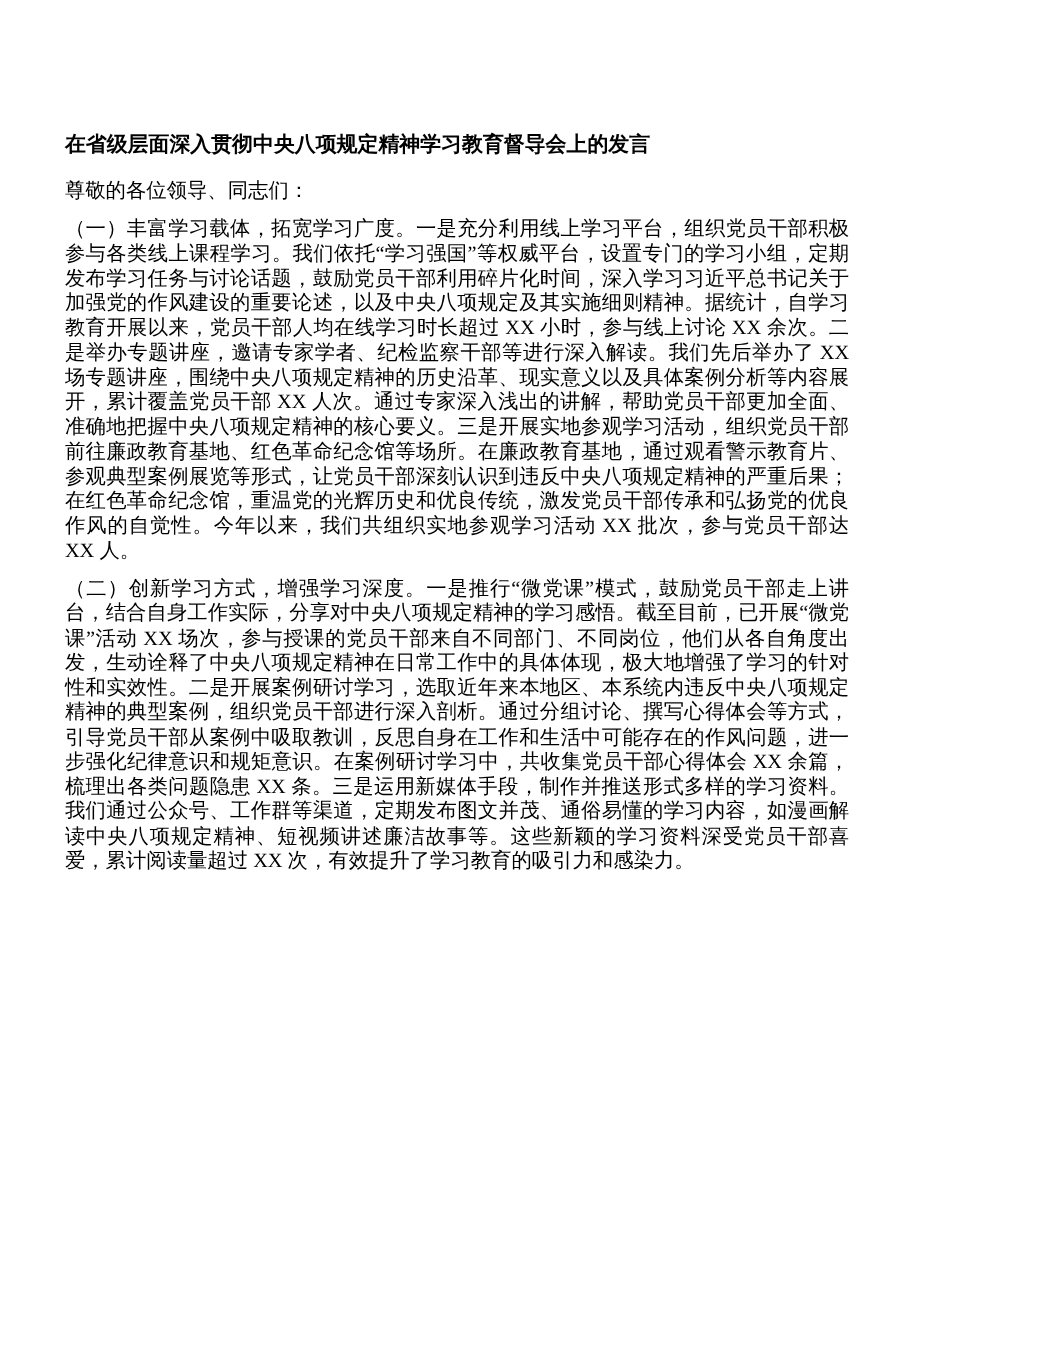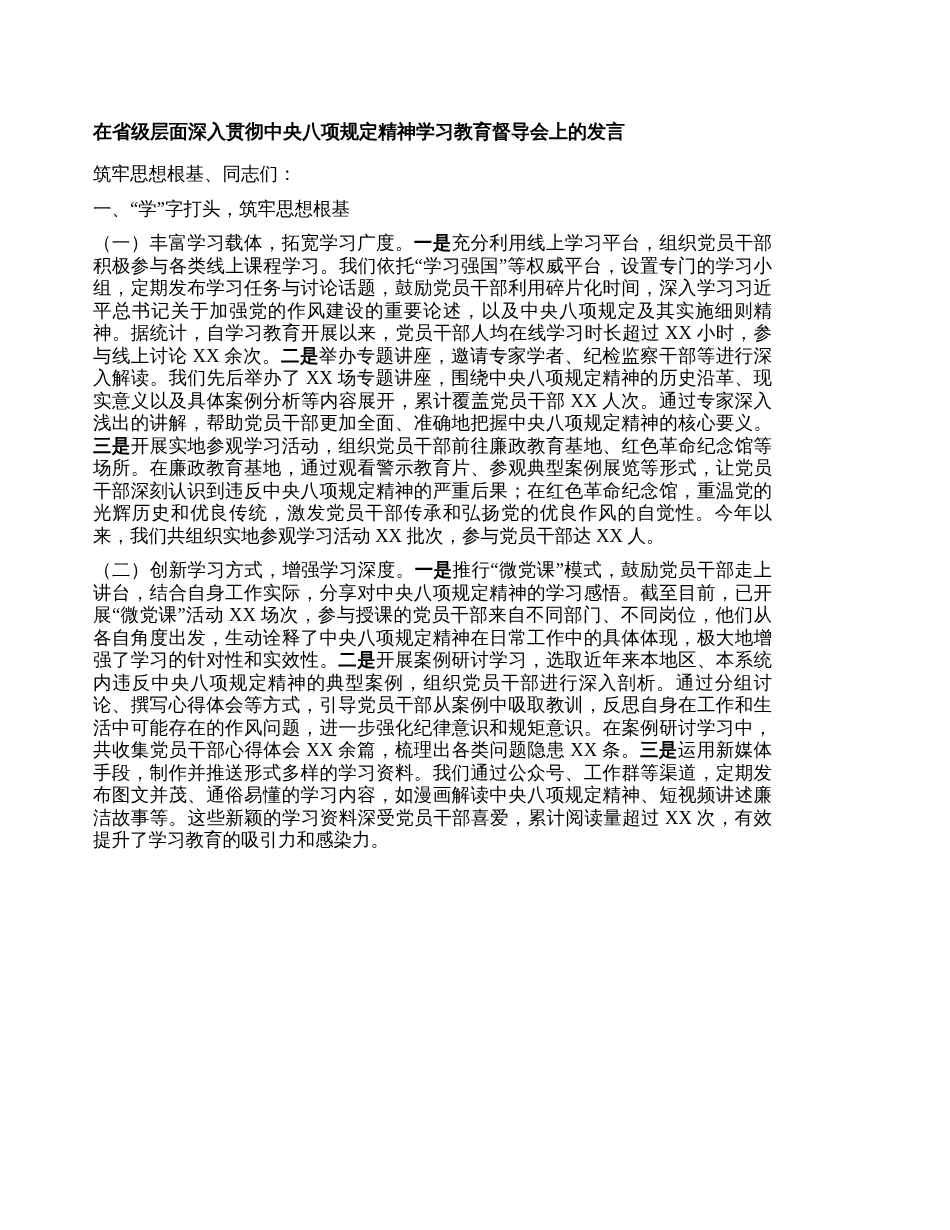--- a/index.html
+++ b/index.html
@@ -7,46 +7,45 @@
     padding: 0;
     background: #ffffff;
   }
   .page {
     position: relative;
     width: 852px;
     height: 1230px;
     background: #ffffff;
     overflow: hidden;
     box-sizing: border-box;
-    padding: 120px 80px 0 93px;
+    padding: 120px 80px 0 59px;
     color: #000000;
     font-family: "Liberation Serif", "DejaVu Serif", serif;
     font-size: 18.5px;
     line-height: 22.5px;
     text-align: justify;
     border-radius: 14px;
   }
   .doc-title {
     font-size: 19px;
     font-weight: 700;
     line-height: 24px;
     margin: 0 0 19px 0;
     text-align: left;
   }
   .block {
     margin: 0 0 12px 0;
   }
   .block strong {
-    font-weight: 700;
+    font-weight: 400;
   }
 </style>
 </head>
 <body>
 
 <div class="page" style="background: rgb(255, 255, 255); color: rgb(0, 0, 0);">
   <h1 class="doc-title">在省级层面深入贯彻中央八项规定精神学习教育督导会上的发言</h1>
   <div>
-      <p class="block"><span>筑牢思想根基、同志们：</span></p>
-      <p class="block"><span>一、“学”字打头，筑牢思想根基</span></p>
+      <p class="block"><span>尊敬的各位领导、同志们：</span></p>
       <p class="block"><span>（一）丰富学习载体，拓宽学习广度。</span><strong>一是</strong><span>充分利用线上学习平台，组织党员干部积极参与各类线上课程学习。我们依托“学习强国”等权威平台，设置专门的学习小组，定期发布学习任务与讨论话题，鼓励党员干部利用碎片化时间，深入学习习近平总书记关于加强党的作风建设的重要论述，以及中央八项规定及其实施细则精神。据统计，自学习教育开展以来，党员干部人均在线学习时长超过 XX 小时，参与线上讨论 XX 余次。</span><strong>二是</strong><span>举办专题讲座，邀请专家学者、纪检监察干部等进行深入解读。我们先后举办了 XX 场专题讲座，围绕中央八项规定精神的历史沿革、现实意义以及具体案例分析等内容展开，累计覆盖党员干部 XX 人次。通过专家深入浅出的讲解，帮助党员干部更加全面、准确地把握中央八项规定精神的核心要义。</span><strong>三是</strong><span>开展实地参观学习活动，组织党员干部前往廉政教育基地、红色革命纪念馆等场所。在廉政教育基地，通过观看警示教育片、参观典型案例展览等形式，让党员干部深刻认识到违反中央八项规定精神的严重后果；在红色革命纪念馆，重温党的光辉历史和优良传统，激发党员干部传承和弘扬党的优良作风的自觉性。今年以来，我们共组织实地参观学习活动 XX 批次，参与党员干部达 XX 人。</span></p>
       <p class="block"><span>（二）创新学习方式，增强学习深度。</span><strong>一是</strong><span>推行“微党课”模式，鼓励党员干部走上讲台，结合自身工作实际，分享对中央八项规定精神的学习感悟。截至目前，已开展“微党课”活动 XX 场次，参与授课的党员干部来自不同部门、不同岗位，他们从各自角度出发，生动诠释了中央八项规定精神在日常工作中的具体体现，极大地增强了学习的针对性和实效性。</span><strong>二是</strong><span>开展案例研讨学习，选取近年来本地区、本系统内违反中央八项规定精神的典型案例，组织党员干部进行深入剖析。通过分组讨论、撰写心得体会等方式，引导党员干部从案例中吸取教训，反思自身在工作和生活中可能存在的作风问题，进一步强化纪律意识和规矩意识。在案例研讨学习中，共收集党员干部心得体会 XX 余篇，梳理出各类问题隐患 XX 条。</span><strong>三是</strong><span>运用新媒体手段，制作并推送形式多样的学习资料。我们通过公众号、工作群等渠道，定期发布图文并茂、通俗易懂的学习内容，如漫画解读中央八项规定精神、短视频讲述廉洁故事等。这些新颖的学习资料深受党员干部喜爱，累计阅读量超过 XX 次，有效提升了学习教育的吸引力和感染力。</span></p>
     </div>
 </div>
 
 </body></html>

